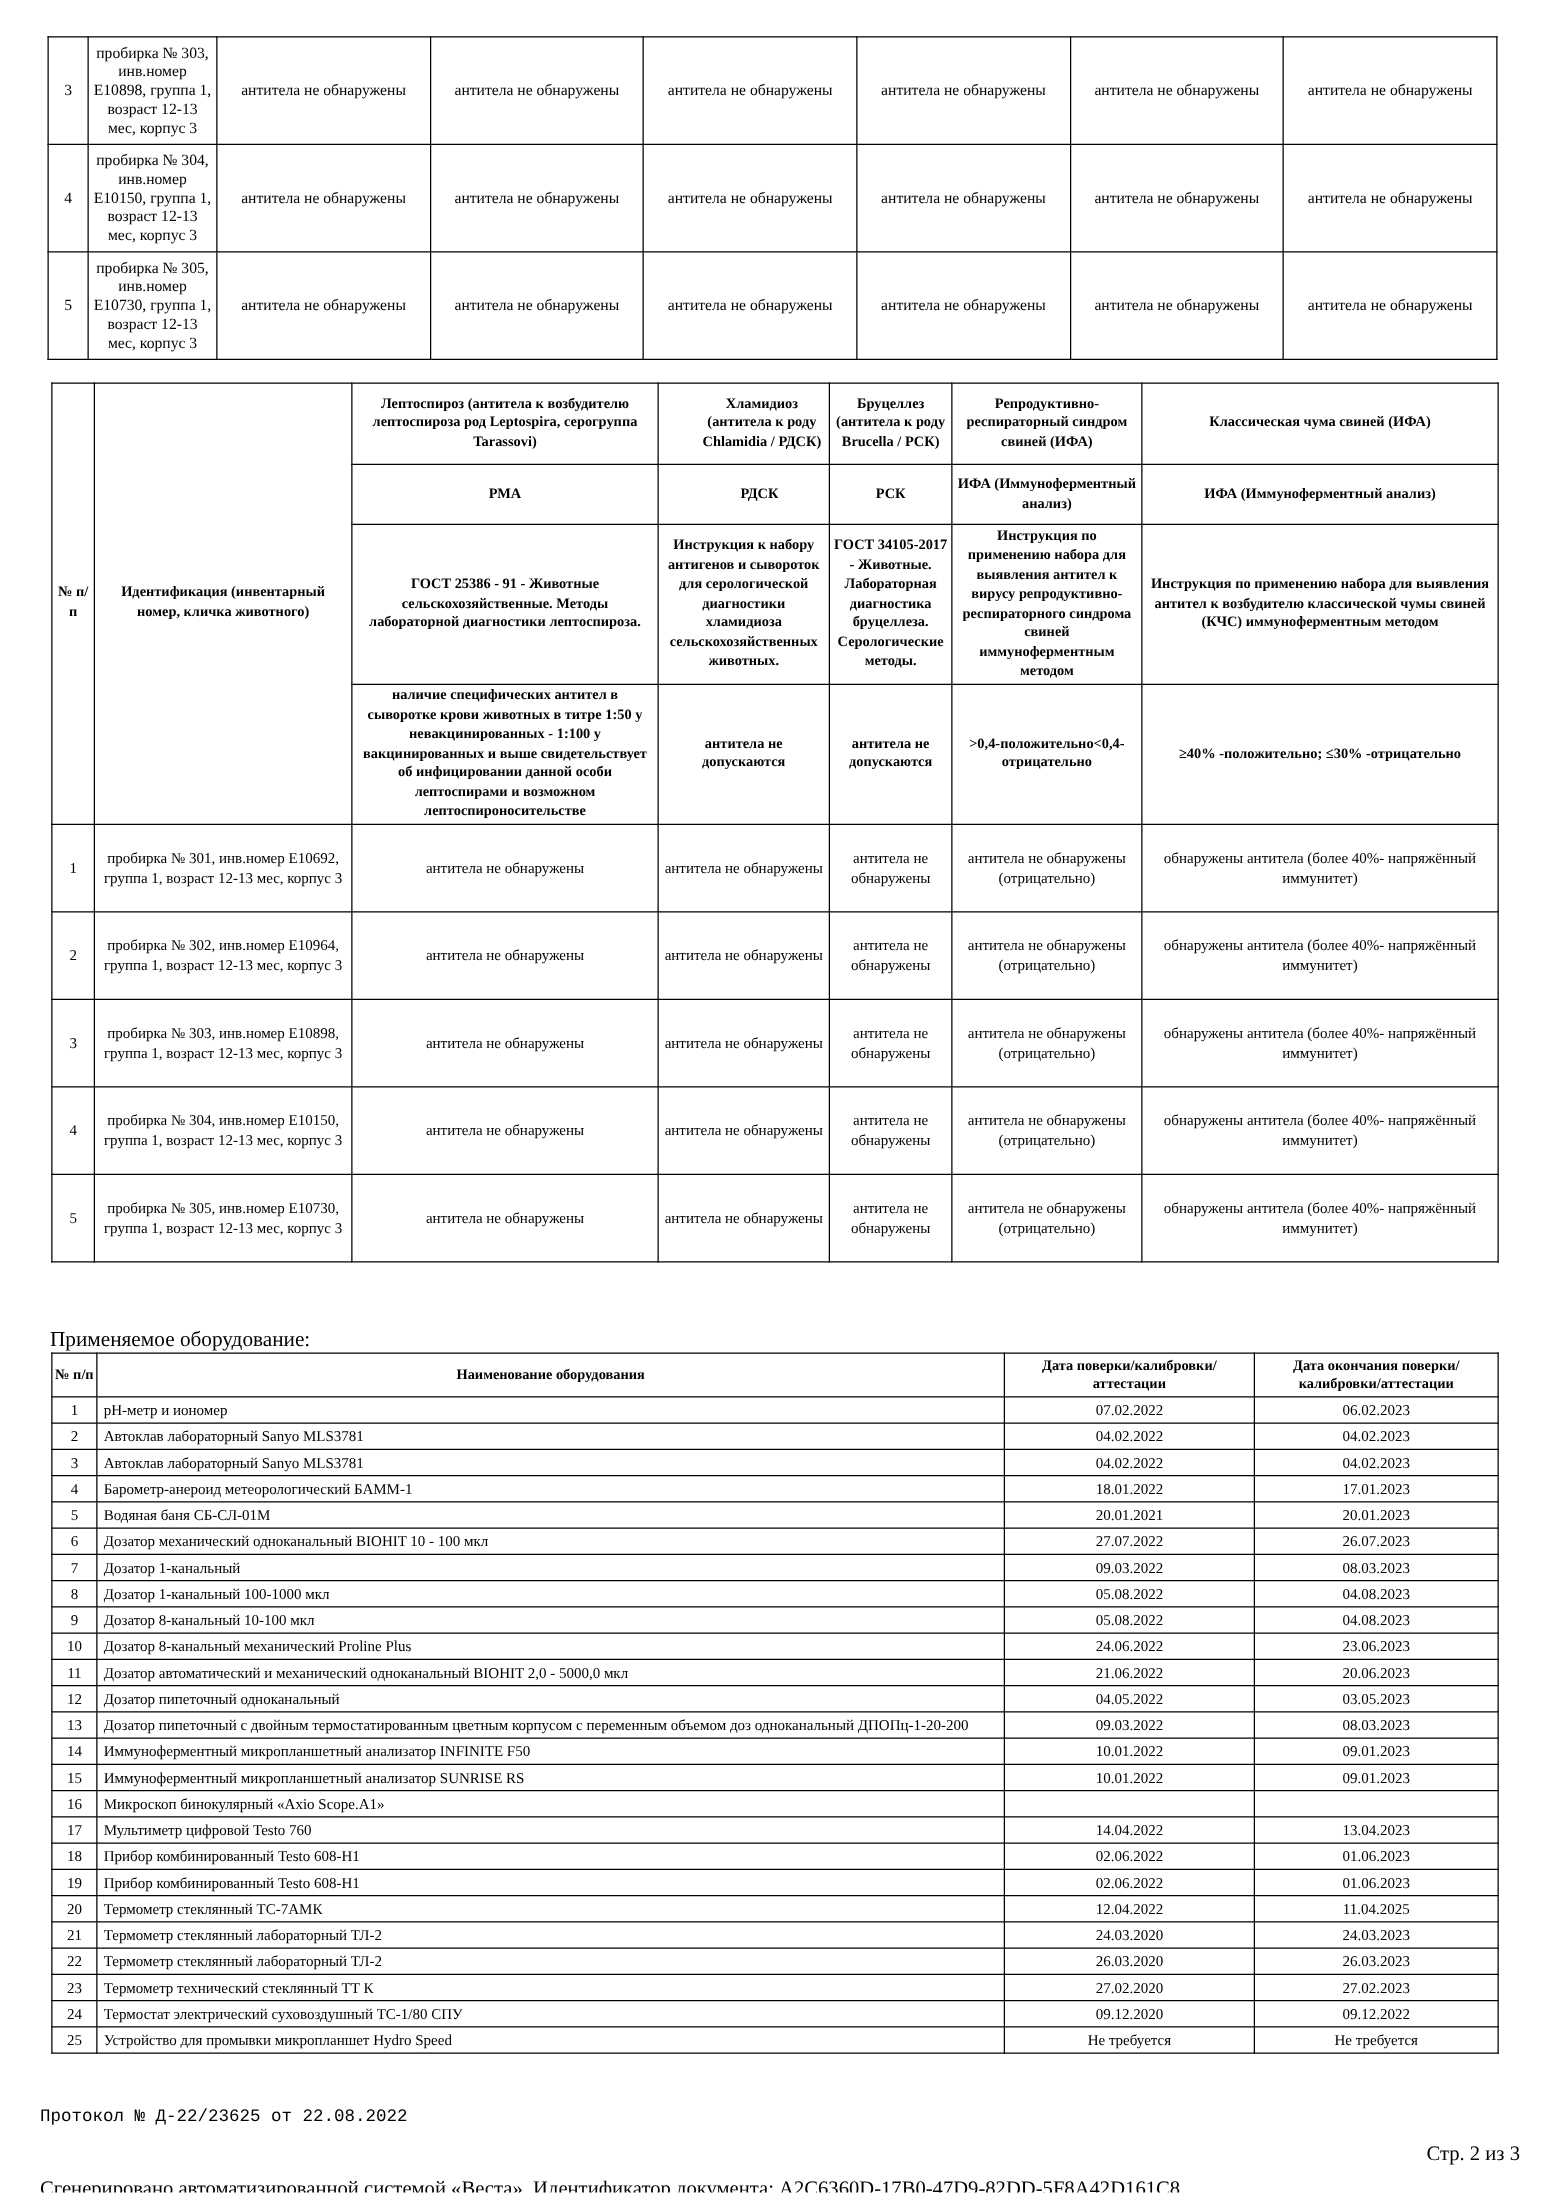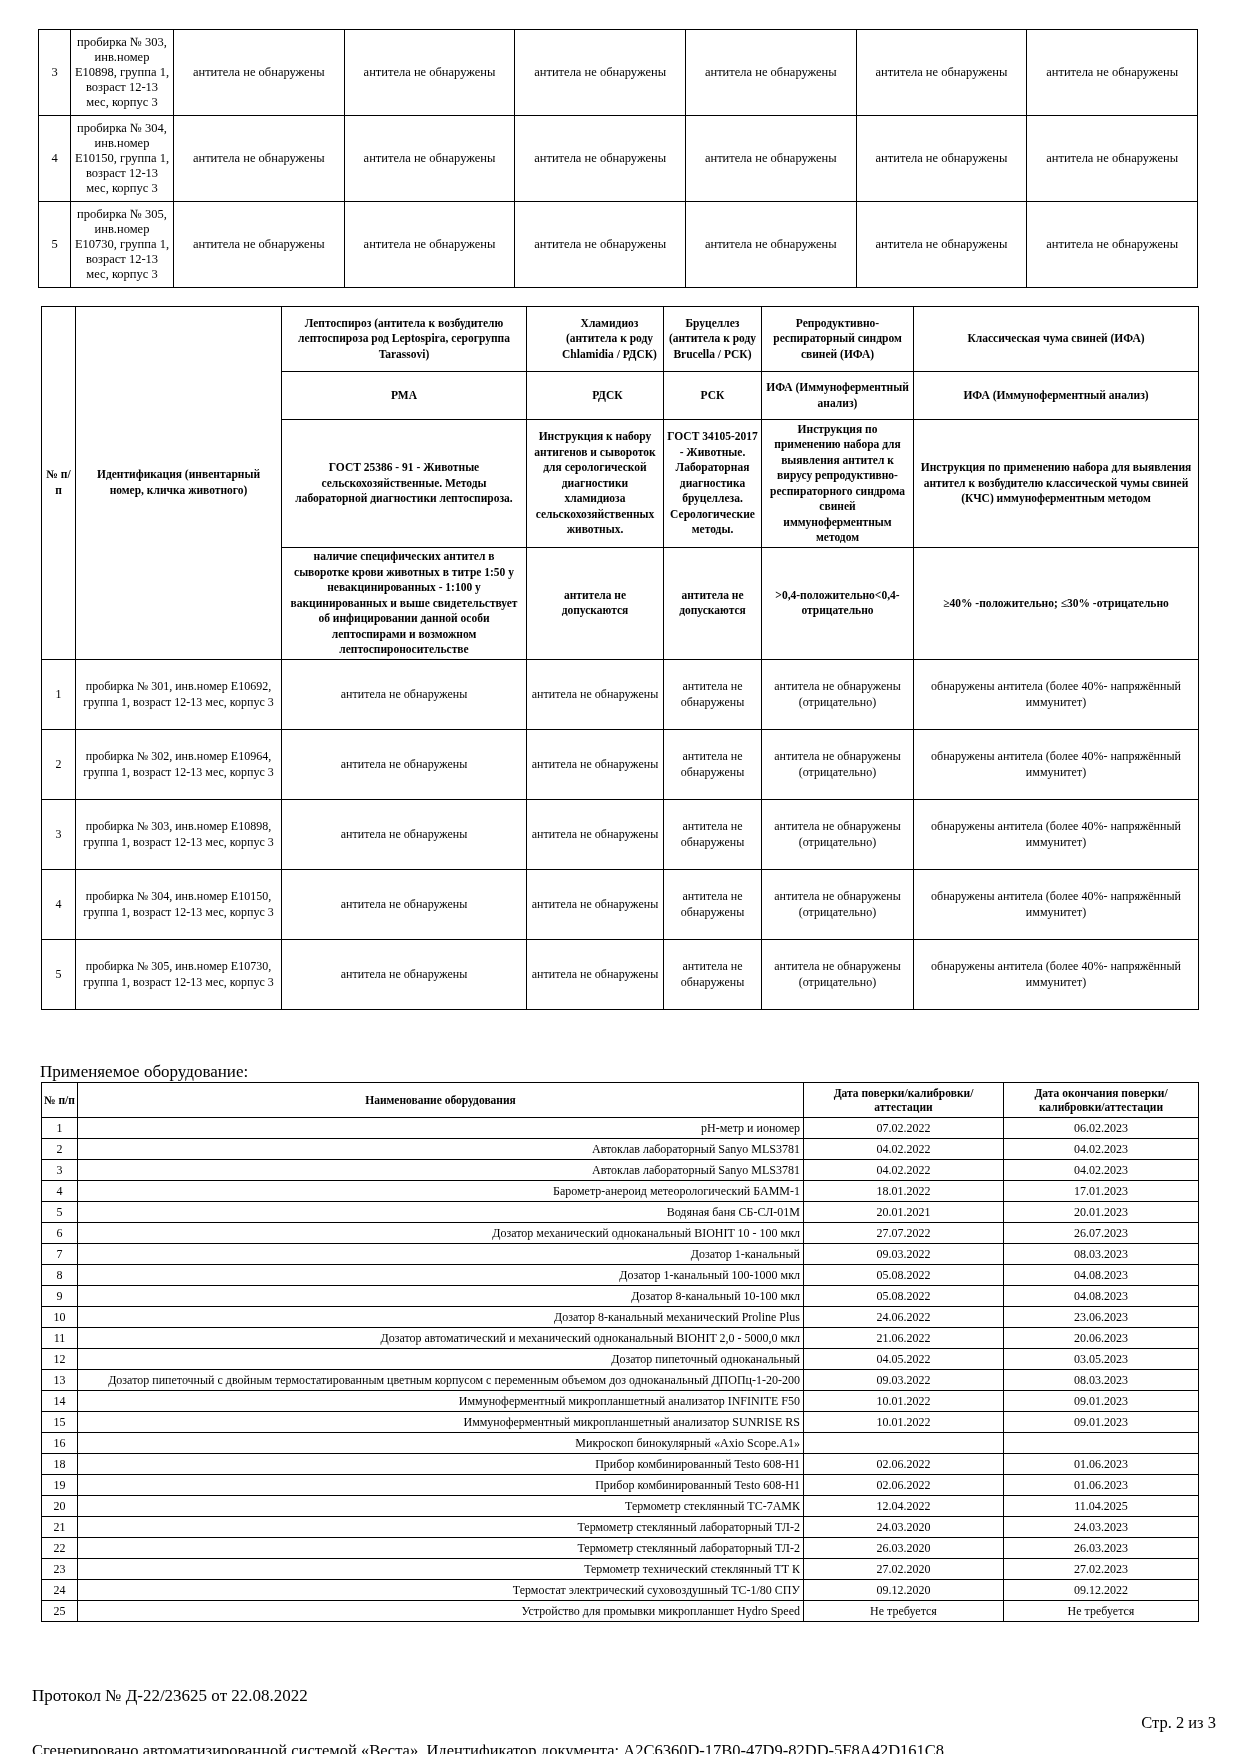--- a/index.html
+++ b/index.html
@@ -11,22 +11,22 @@
   #t1 td { height: 83px; }
   
   #t2 { left: 41px; top: 306px; width: 1158px; font-size: 11.5px; line-height: 15.5px; }
   #t2 th { font-weight: bold; }
   #t2 td { font-size: 12px; line-height: 16px; height: 67px; }
   
   #eq-title { position: absolute; left: 40px; top: 1062px; font-size: 17px; }
   #t3 { left: 41px; top: 1082px; width: 1158px; font-size: 12px; line-height: 14px; }
   #t3 th { font-weight: bold; font-size: 11.5px; padding: 3px 2px; }
   #t3 td { height: 18px; padding: 1px 3px; }
-  #t3 td.name { text-align: right; padding-left: 5px; }
-  #footer1 { position: absolute; left: 32px; top: 1686px; font-size: 17px; }
+  #t3 td.name { text-align: left; padding-left: 5px; }
+  #footer1 { position: absolute; left: 32px; top: 1686px; font-size: 14px; font-family: Liberation Mono, monospace; }
   #footer2 { position: absolute; left: 32px; top: 1713px; font-size: 16.5px; margin-top: 28px; }
   #footer-page { position: absolute; right: 24px; top: 1713px; font-size: 16.5px; }
 </style>
 </head>
 <body>
 
 <table id="t1">
   <colgroup>
     <col style="width:32px">
       <col style="width:103px">
@@ -270,20 +270,26 @@
         <td>10.01.2022</td>
         <td>09.01.2023</td>
       </tr>
       <tr>
         <td>16</td>
         <td class="name">Микроскоп бинокулярный «Axio Scope.A1»</td>
         <td></td>
         <td></td>
       </tr>
       <tr>
+        <td>17</td>
+        <td class="name">Мультиметр цифровой Testo 760</td>
+        <td>14.04.2022</td>
+        <td>13.04.2023</td>
+      </tr>
+      <tr>
         <td>18</td>
         <td class="name">Прибор комбинированный Testo 608-H1</td>
         <td>02.06.2022</td>
         <td>01.06.2023</td>
       </tr>
       <tr>
         <td>19</td>
         <td class="name">Прибор комбинированный Testo 608-H1</td>
         <td>02.06.2022</td>
         <td>01.06.2023</td>

